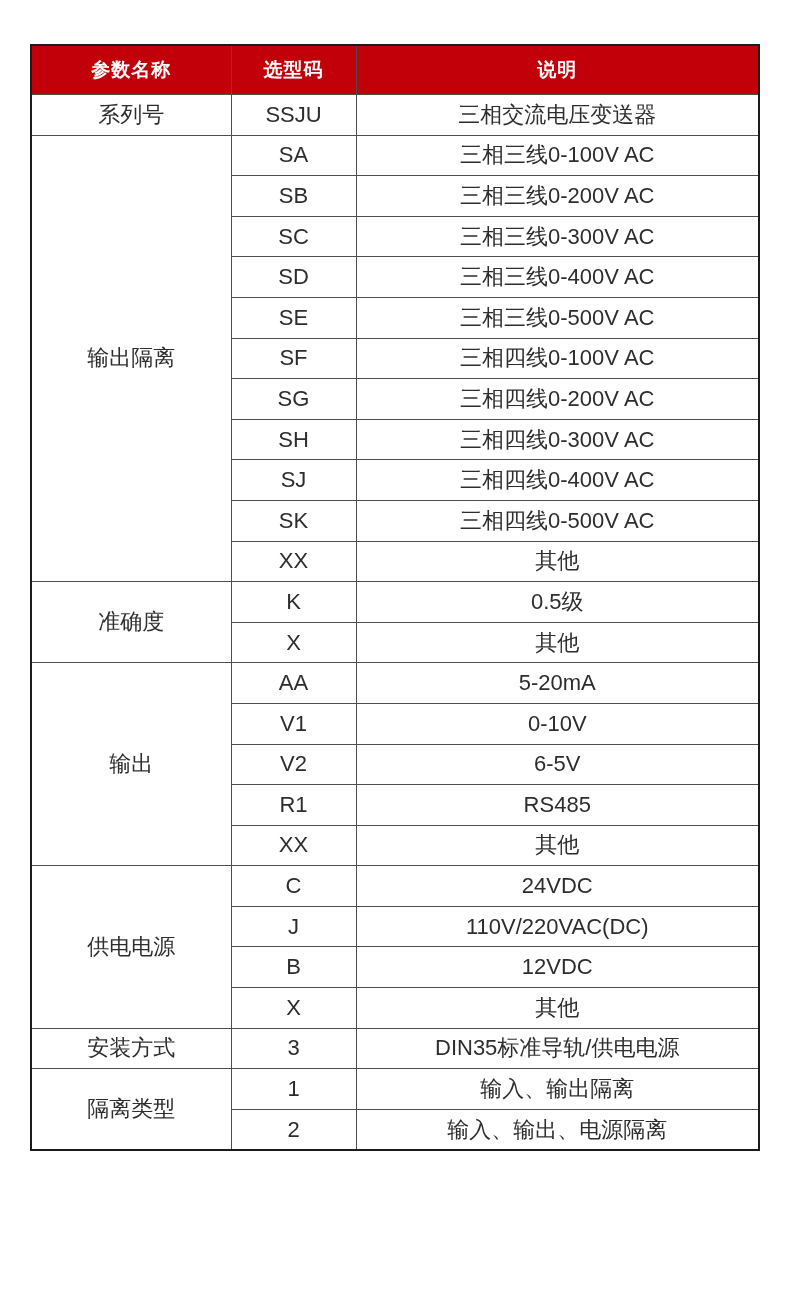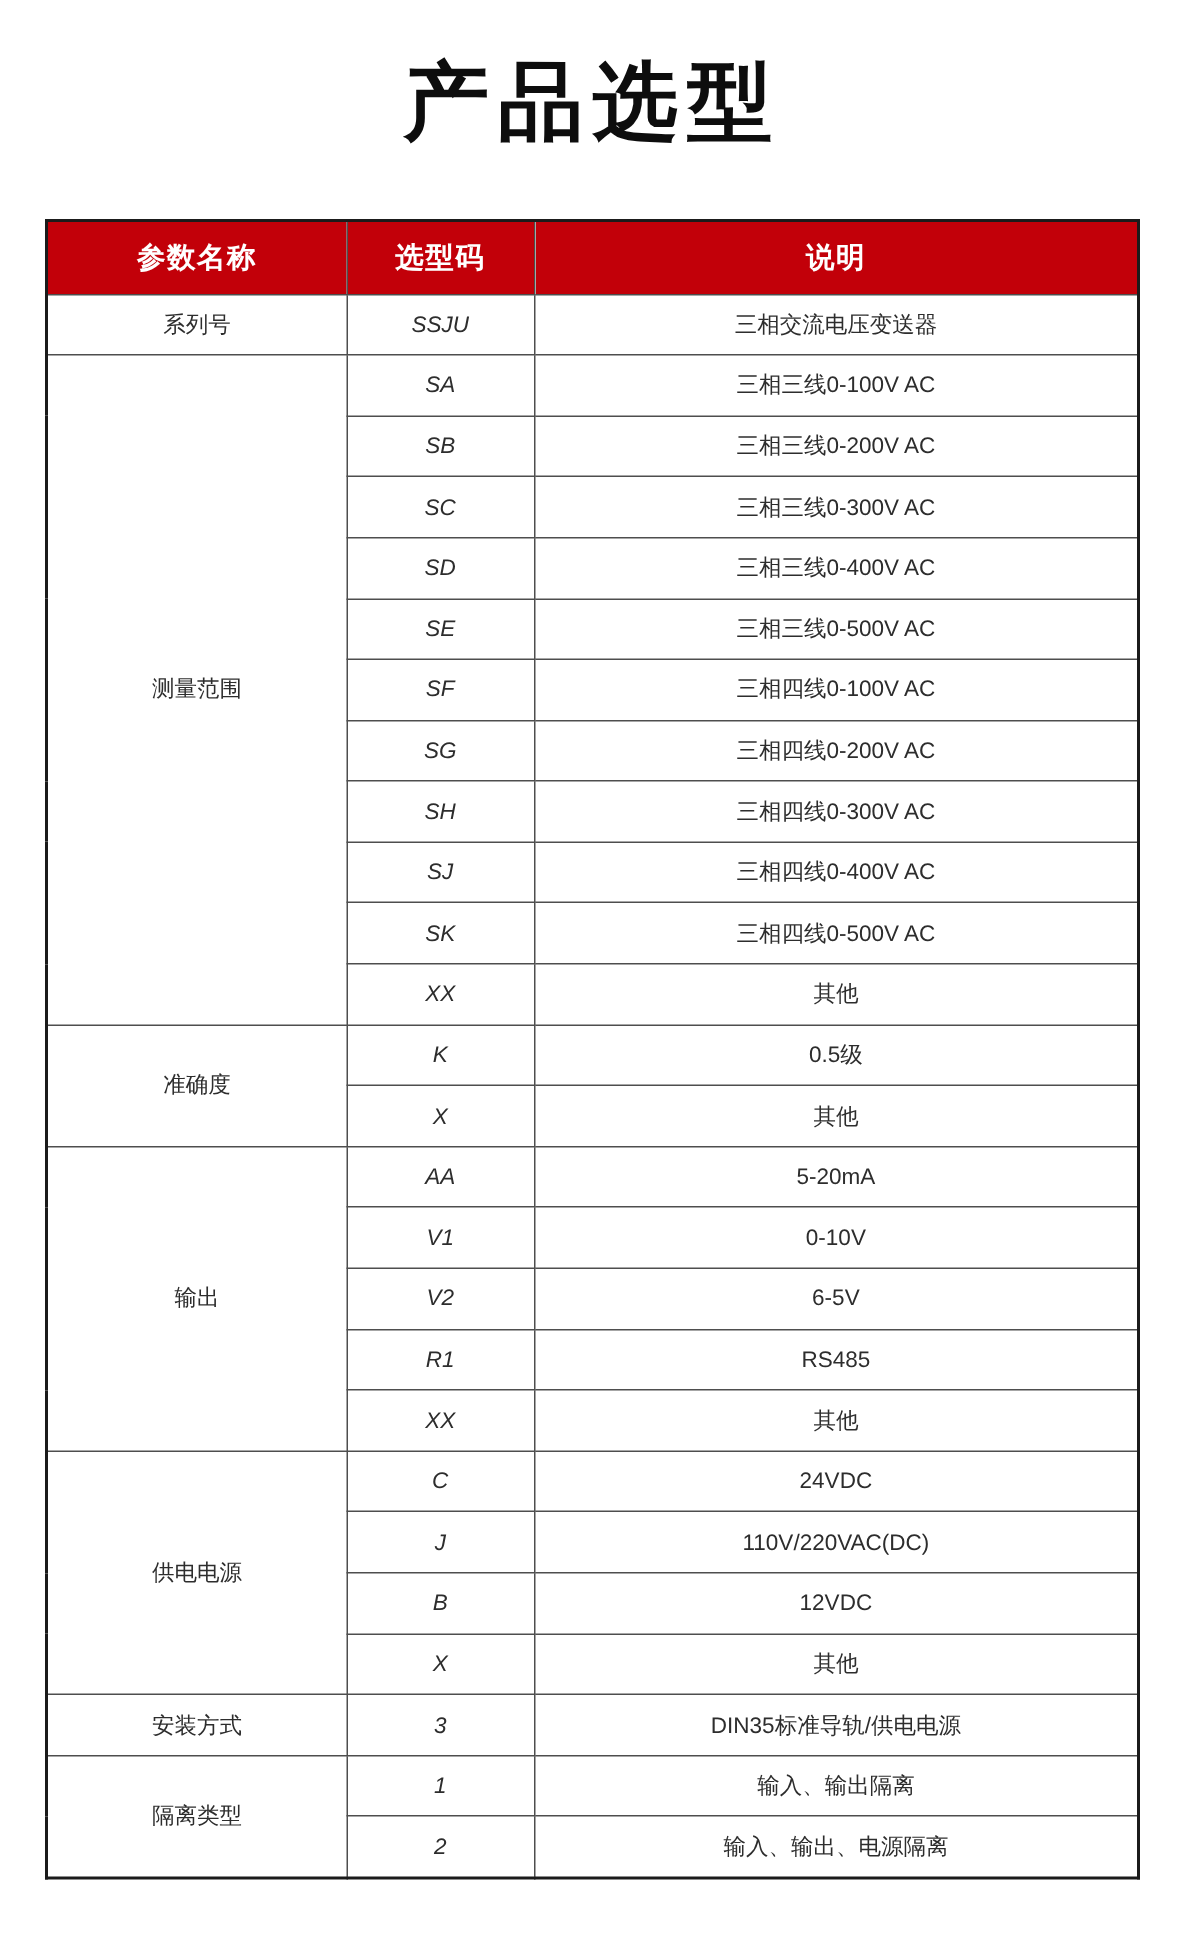--- a/index.html
+++ b/index.html
@@ -45,35 +45,34 @@
   table.sel thead th{
     background:var(--header-bg);
     color:var(--header-text);
     height:48px;
     font-size:19px;
     font-weight:600;
     letter-spacing:1px;
   }
   table.sel tbody td{
     height:39.6px;
-    font-size:15px;
+    font-size:22px;
     color:var(--text);
   }
-  td.code{font-size:20px;font-style:italic;}
+  td.code{font-size:20px;}
   td.group{font-size:19px;}
   .col-param{width:200px;}
   .col-code{width:125px;}
   .col-desc{width:403px;}
 </style>
 </head>
 <body>
 
 <div class="page">
 
-  <div class="title">产品选型</div>
 
   <div class="table-wrap">
     <table class="sel">
       <colgroup>
         <col class="col-param">
           <col class="col-code">
           <col class="col-desc">
       </colgroup>
       <thead>
         <tr>
@@ -84,21 +83,21 @@
       </thead>
       <tbody>
 
         <tr>
           <td class="group" rowspan="1">系列号</td>
           <td class="code">SSJU</td>
           <td>三相交流电压变送器</td>
         </tr>
 
         <tr>
-          <td class="group" rowspan="11">测量范围</td>
+          <td class="group" rowspan="11">输出隔离</td>
           <td class="code">SA</td>
           <td>三相三线0-100V AC</td>
         </tr>
         <tr>
           <td class="code">SB</td>
           <td>三相三线0-200V AC</td>
         </tr>
         <tr>
           <td class="code">SC</td>
           <td>三相三线0-300V AC</td>

